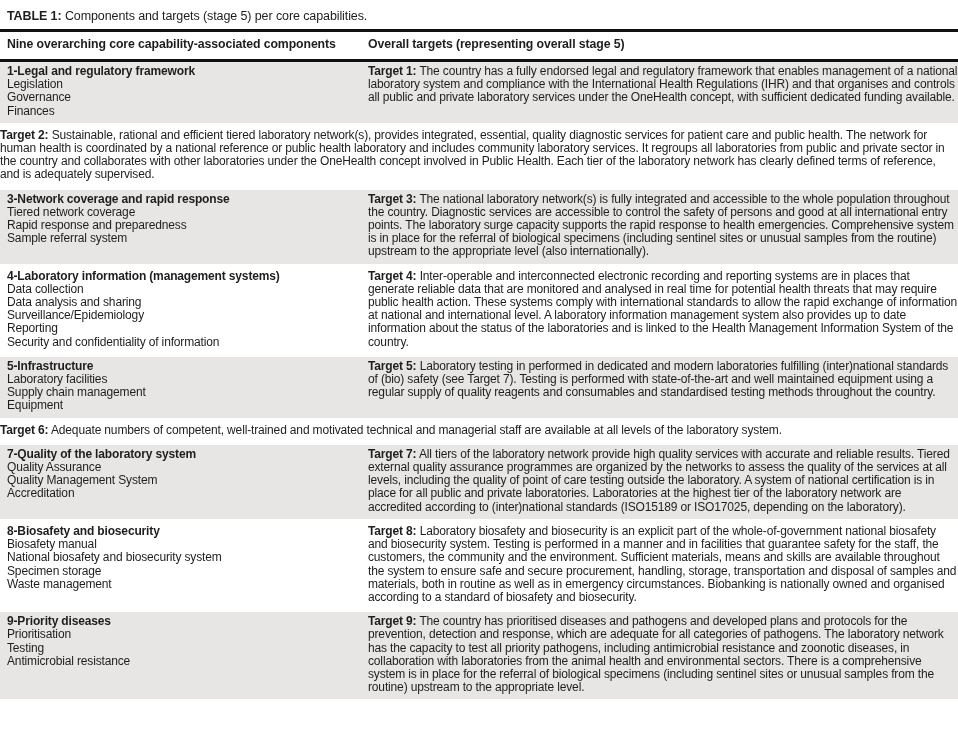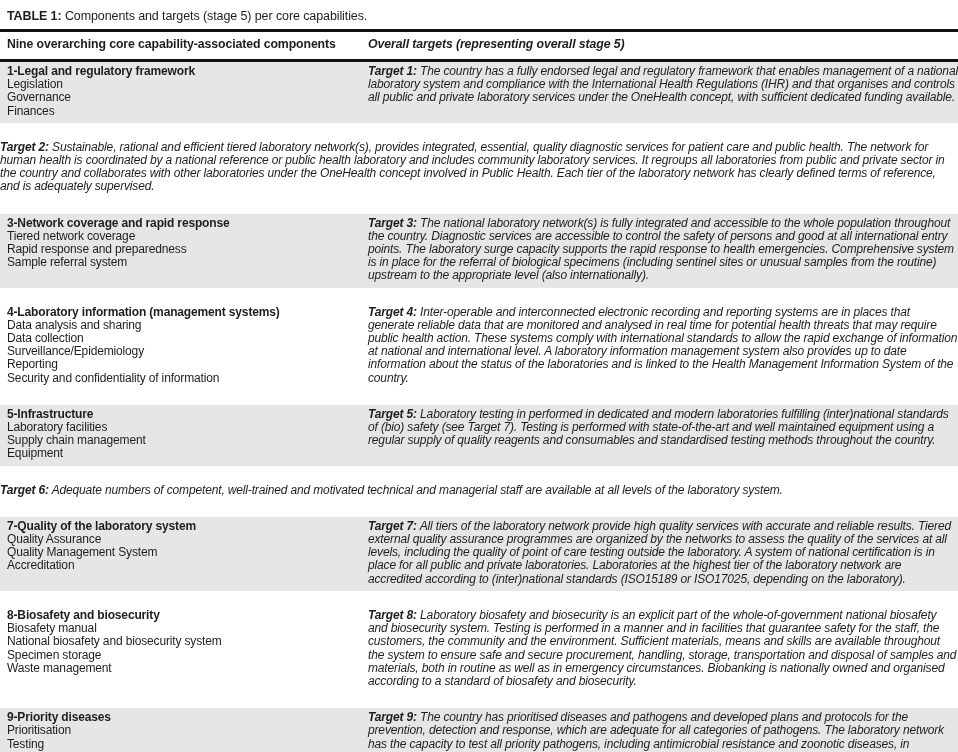--- a/index.html
+++ b/index.html
@@ -32,27 +32,26 @@
 
   .col-left {
     width:368px;
     flex:none;
     padding-left:7px;
     padding-right:14px;
     box-sizing:border-box;
   }
   .col-right {
     flex:1;
-    font-style:italic;
   }
 
   .rows .row {
     display:flex;
     padding:3px 0 5px;
-    margin-bottom:15px;
+    margin-bottom:3px;
     font-size:12px;
     line-height:13.2px;
     letter-spacing:-0.15px;
   }
   .rows .row:nth-child(odd) { background:#e7e6e4; }
 
   .comp-title { font-weight:bold; }
   .item-line { font-weight:normal; }
 
   .target { margin:0; }
@@ -119,22 +118,22 @@
           <span class="target-label">Target 3:</span>
           <span>The national laboratory network(s) is fully integrated and accessible to the whole population throughout the country. Diagnostic services are accessible to control the safety of persons and good at all international entry points. The laboratory surge capacity supports the rapid response to health emergencies. Comprehensive system is in place for the referral of biological specimens (including sentinel sites or unusual samples from the routine) upstream to the appropriate level (also internationally).</span>
         </p>
       </div>
     </div>
 
     <div class="row">
       <div class="col-left">
         <div class="comp-title">4-Laboratory information (management systems)</div>
         <div>
+            <div class="item-line">Data collection</div>
             <div class="item-line">Data analysis and sharing</div>
-            <div class="item-line">Data collection</div>
             <div class="item-line">Surveillance/Epidemiology</div>
             <div class="item-line">Reporting</div>
             <div class="item-line">Security and confidentiality of information</div>
           </div>
       </div>
       <div class="col-right">
         <p class="target">
           <span class="target-label">Target 4:</span>
           <span>Inter-operable and interconnected electronic recording and reporting systems are in places that generate reliable data that are monitored and analysed in real time for potential health threats that may require public health action. These systems comply with international standards to allow the rapid exchange of information at national and international level. A laboratory information management system also provides up to date information about the status of the laboratories and is linked to the Health Management Information System of the country.</span>
         </p>

